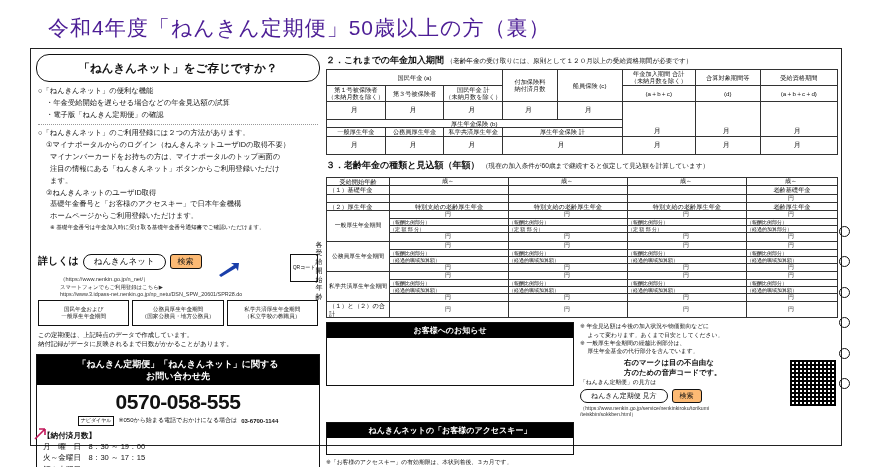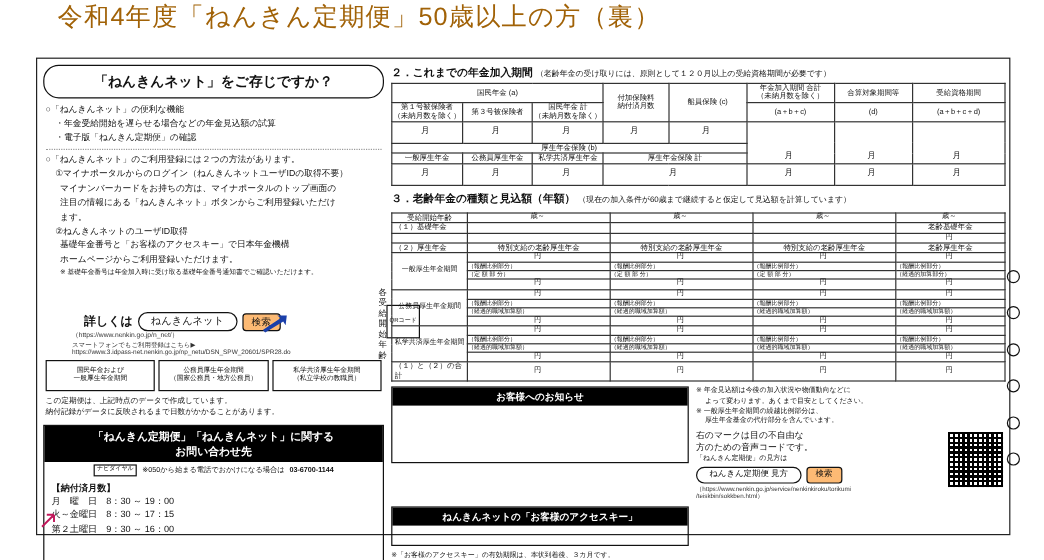--- a/index.html
+++ b/index.html
@@ -1,31 +1,31 @@
 <!DOCTYPE html>
 <html><head>
 <meta charset="utf-8">
 <style>
   html,body{margin:0;padding:0;background:#ffffff;}
   body{width:870px;height:467px;overflow:hidden;font-family:"Liberation Sans","DejaVu Sans",sans-serif;color:#111;}
   .page{position:relative;width:870px;height:467px;}
-  .title{position:absolute;left:48px;top:0;font-size:21px;letter-spacing:1px;color:#a16207;white-space:nowrap;}
+  .title{position:absolute;left:48px;top:14px;font-size:21px;letter-spacing:1px;color:#4c1d95;white-space:nowrap;}
   .sheet{position:absolute;left:30px;top:48px;width:812px;height:398px;border:1.5px solid #222;box-sizing:border-box;}
   .corner{position:absolute;left:34px;bottom:12px;width:0;height:0;color:#111;font-size:11px;}
 
   
   .left{position:absolute;left:36px;top:54px;width:282px;height:386px;}
   .lbox{position:absolute;left:0;top:0;width:282px;height:26px;border:1.2px solid #111;border-radius:13px;
         display:flex;align-items:center;justify-content:center;font-size:11.5px;font-weight:bold;}
   .ltext{position:absolute;left:2px;top:32px;width:280px;font-size:7.3px;line-height:1.5;}
   .ltext p{margin:0 0 1px 0;}
   .ind{padding-left:8px;}
   .ind2{padding-left:12px;}
   .hr-dot{border:0;border-top:1px dotted #999;margin:3px 0;}
-  .detail{position:absolute;left:2px;top:200px;width:280px;display:flex;align-items:center;gap:4px;margin-left:32px;}
+  .detail{position:absolute;left:2px;top:200px;width:280px;display:flex;align-items:flex-start;gap:4px;}
   .detail .d1{font-size:10px;font-weight:bold;}
   .pillbtn{border:1px solid #111;border-radius:9px;padding:1px 10px;font-size:8.5px;background:#fff;}
   .searchbtn{border:1px solid #111;border-radius:3px;padding:1px 7px;font-size:8px;background:#fdba74;position:relative;}
   .qr{width:26px;height:26px;border:1px solid #111;font-size:5px;display:flex;align-items:center;justify-content:center;text-align:center;line-height:1.1;}
   .urlline{position:absolute;left:24px;top:222px;font-size:5.6px;color:#333;}
   .urlline2{position:absolute;left:24px;top:230px;font-size:5.4px;color:#333;}
   .arrowimg{position:absolute;left:182px;top:208px;width:22px;height:16px;}
   .three{position:absolute;left:2px;top:246px;width:280px;display:flex;gap:3px;}
   .three .cell{flex:1;border:1px solid #111;height:24px;font-size:5.6px;display:flex;flex-direction:column;align-items:center;justify-content:center;text-align:center;line-height:1.25;}
   .note{position:absolute;left:2px;top:276px;width:280px;font-size:6.4px;line-height:1.45;}
@@ -54,21 +54,21 @@
   .vlabel{position:absolute;left:-13px;top:64px;width:12px;font-size:7px;line-height:1.25;text-align:center;}
   .circle{width:9px;height:9px;border:1px solid #111;border-radius:50%;display:inline-block;}
   .rcircles{position:absolute;right:-13px;top:46px;width:12px;}
   .rcircles div{margin-bottom:12.5px;}
 
   
   .botrow{display:flex;gap:6px;margin-top:4px;}
   .obox{width:246px;border:1.1px solid #111;height:62px;}
   .obox .oh{background:#000;color:#fff;text-align:center;font-size:8px;font-weight:bold;padding:2px 0;}
   .rightnotes{flex:1;font-size:5.8px;line-height:1.45;}
-  .rightnotes .bold{font-weight:normal;font-size:7.4px;line-height:1.4;}
+  .rightnotes .bold{font-weight:bold;font-size:7.4px;line-height:1.4;margin-left:44px;}
   .akey{width:246px;border:1.1px solid #111;margin-top:4px;}
   .akey .oh{background:#000;color:#fff;text-align:center;font-size:8px;font-weight:bold;padding:2px 0;}
   .akeybody{height:16px;}
   .akeynote{font-size:5.8px;margin-top:3px;}
   .bigqr{width:46px;height:46px;background:
       repeating-linear-gradient(0deg,#000 0 2px,#fff 2px 4px),
       repeating-linear-gradient(90deg,#000 0 2px,#fff 2px 4px);
       background-blend-mode:multiply;border:2px solid #fff;}
   .srchline{display:flex;align-items:center;gap:4px;margin-top:2px;}
   .url3{font-size:5.2px;color:#333;margin-top:2px;line-height:1.25;}
@@ -126,20 +126,21 @@
     </div>
 
     <div class="note" style="white-space:pre-line">この定期便は、上記時点のデータで作成しています。
 納付記録がデータに反映されるまで日数がかかることがあります。</div>
 
     <div class="contact">
       <div class="contact-h">
         <span>「ねんきん定期便」「ねんきんネット」に関する</span>
         <span>お問い合わせ先</span>
       </div>
+      <div class="tel">0570-058-555</div>
       <div class="telrow">
         <span class="navidial">ナビダイヤル</span>
         <span class="telsub">※050から始まる電話でおかけになる場合は</span>
         <b class="telsub">03-6700-1144</b>
       </div>
       <div class="hours">
         <div class="hh">【納付済月数】</div>
         <div>月　曜　日　8：30 ～ 19：00</div>
         <div>火～金曜日　8：30 ～ 17：15</div>
         <div>第２土曜日　9：30 ～ 16：00</div>

